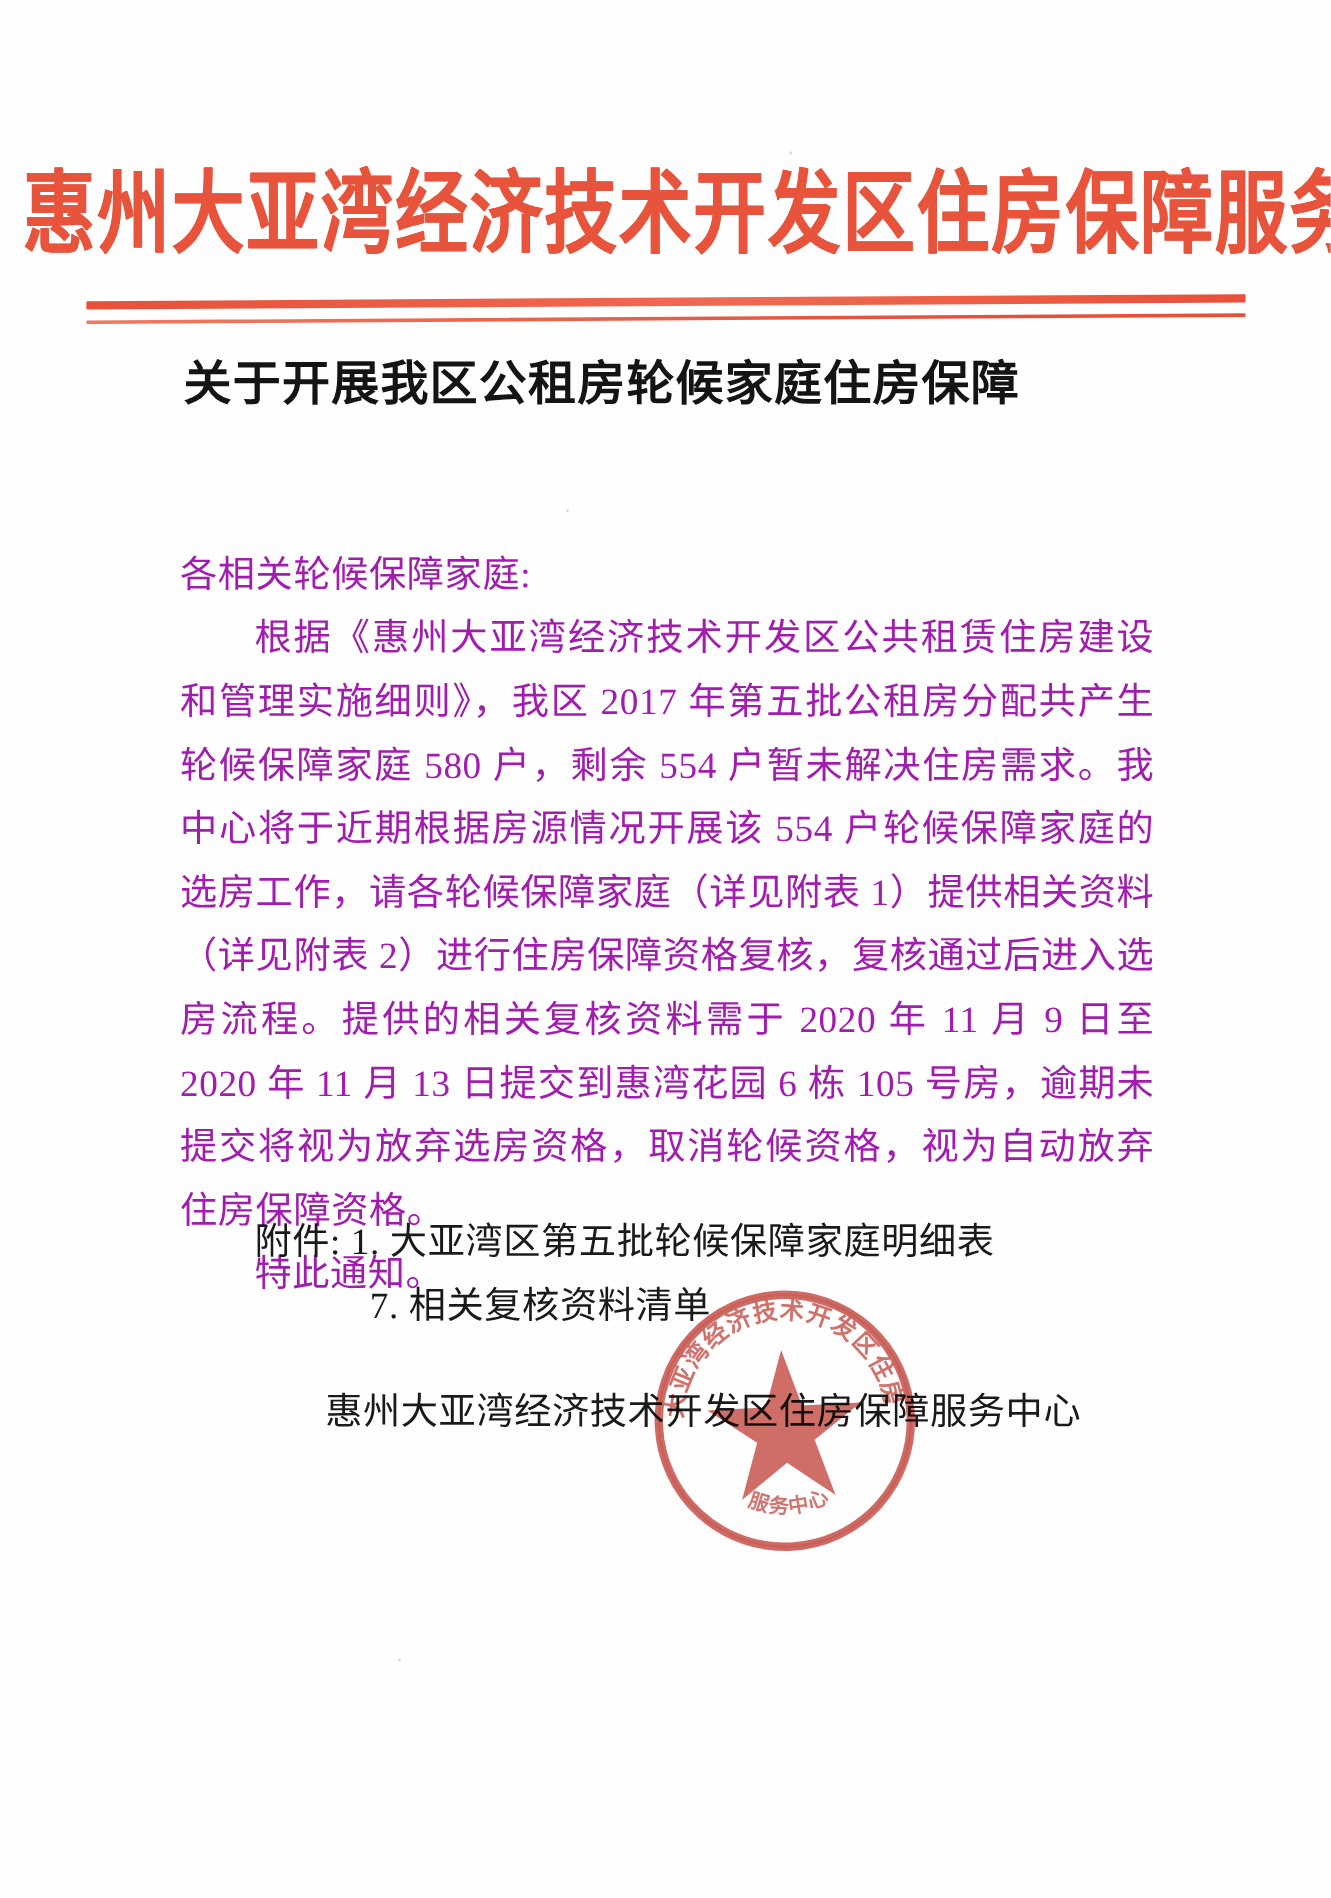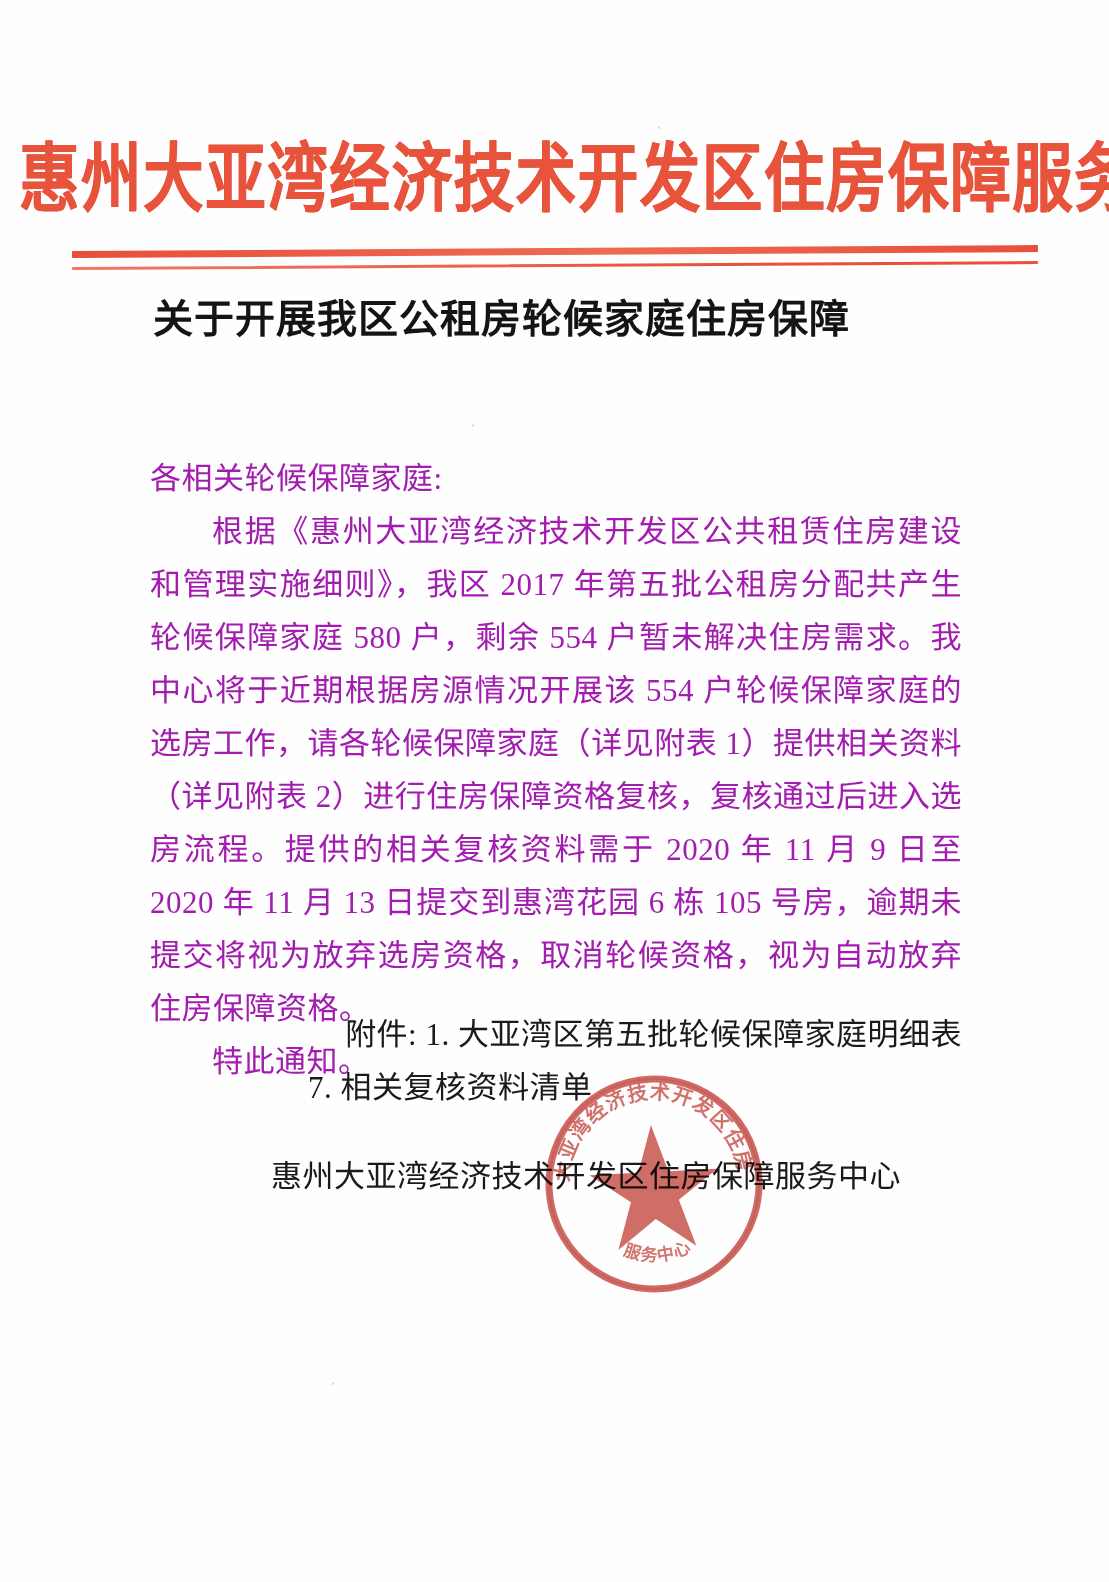--- a/index.html
+++ b/index.html
@@ -127,21 +127,21 @@
     left: 150px;
     top: 1008px;
     width: 812px;
     font-family: "Liberation Serif", "DejaVu Serif", serif;
     font-size: 31px;
     line-height: 53px;
     color: #1a1a1a;
     letter-spacing: 0.5px;
   }
   .attach-line { display: block; white-space: nowrap; }
-  .attach-line.first { padding-left: 2em; text-align: right; }
+  .attach-line.first { padding-left: 2em; }
   .attach-line.second { padding-left: 5.1em; }
 
   
   .signature {
     position: absolute;
     left: 150px;
     top: 1148px;
     width: 812px;
     font-family: "Liberation Serif", "DejaVu Serif", serif;
     font-size: 31px;

